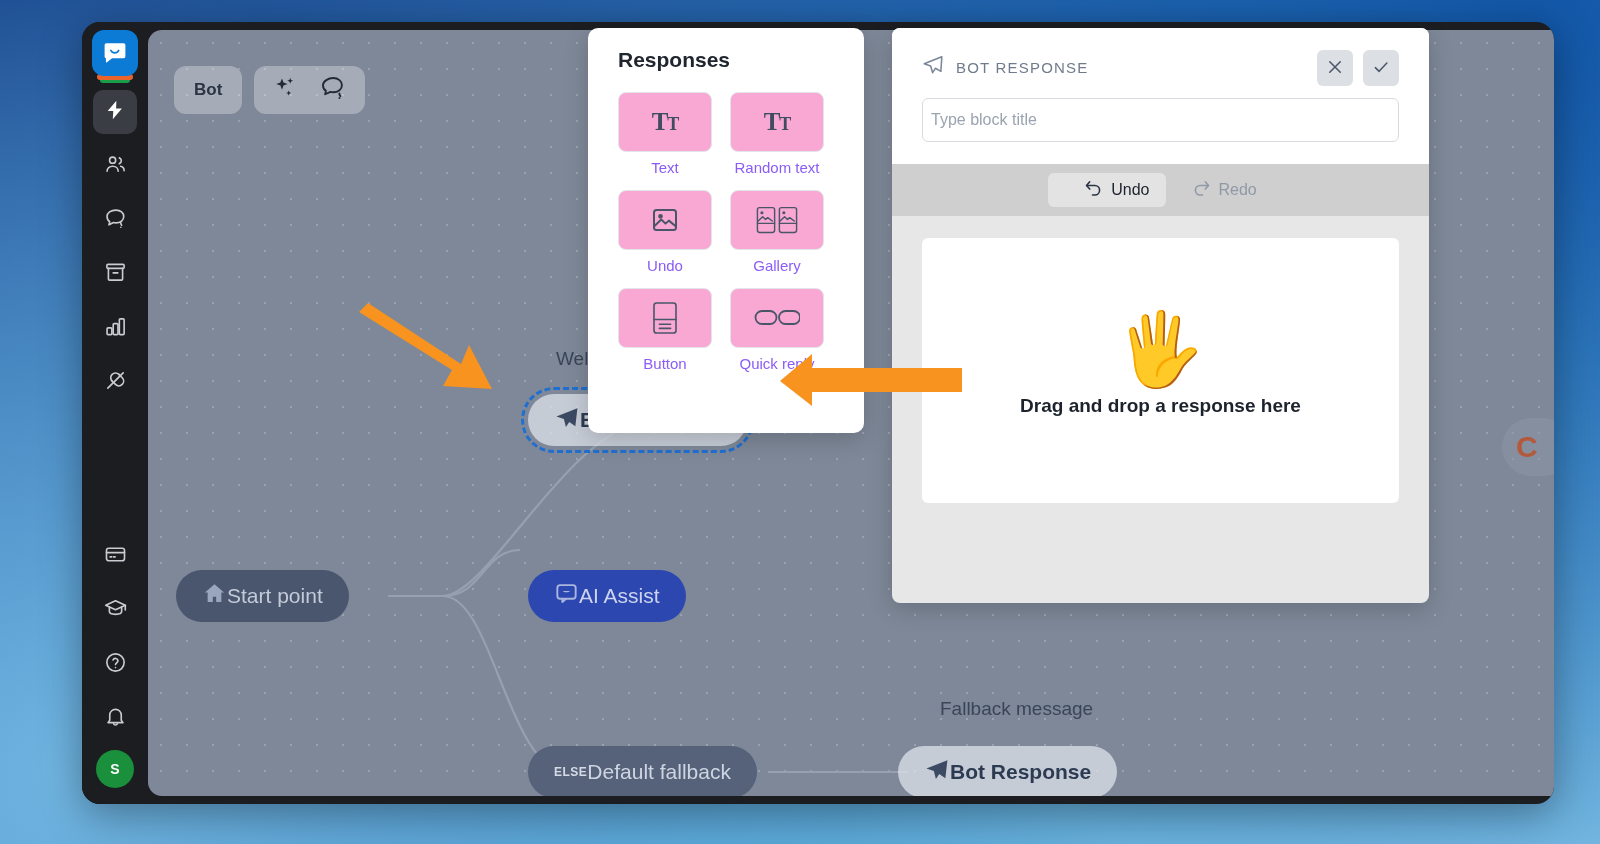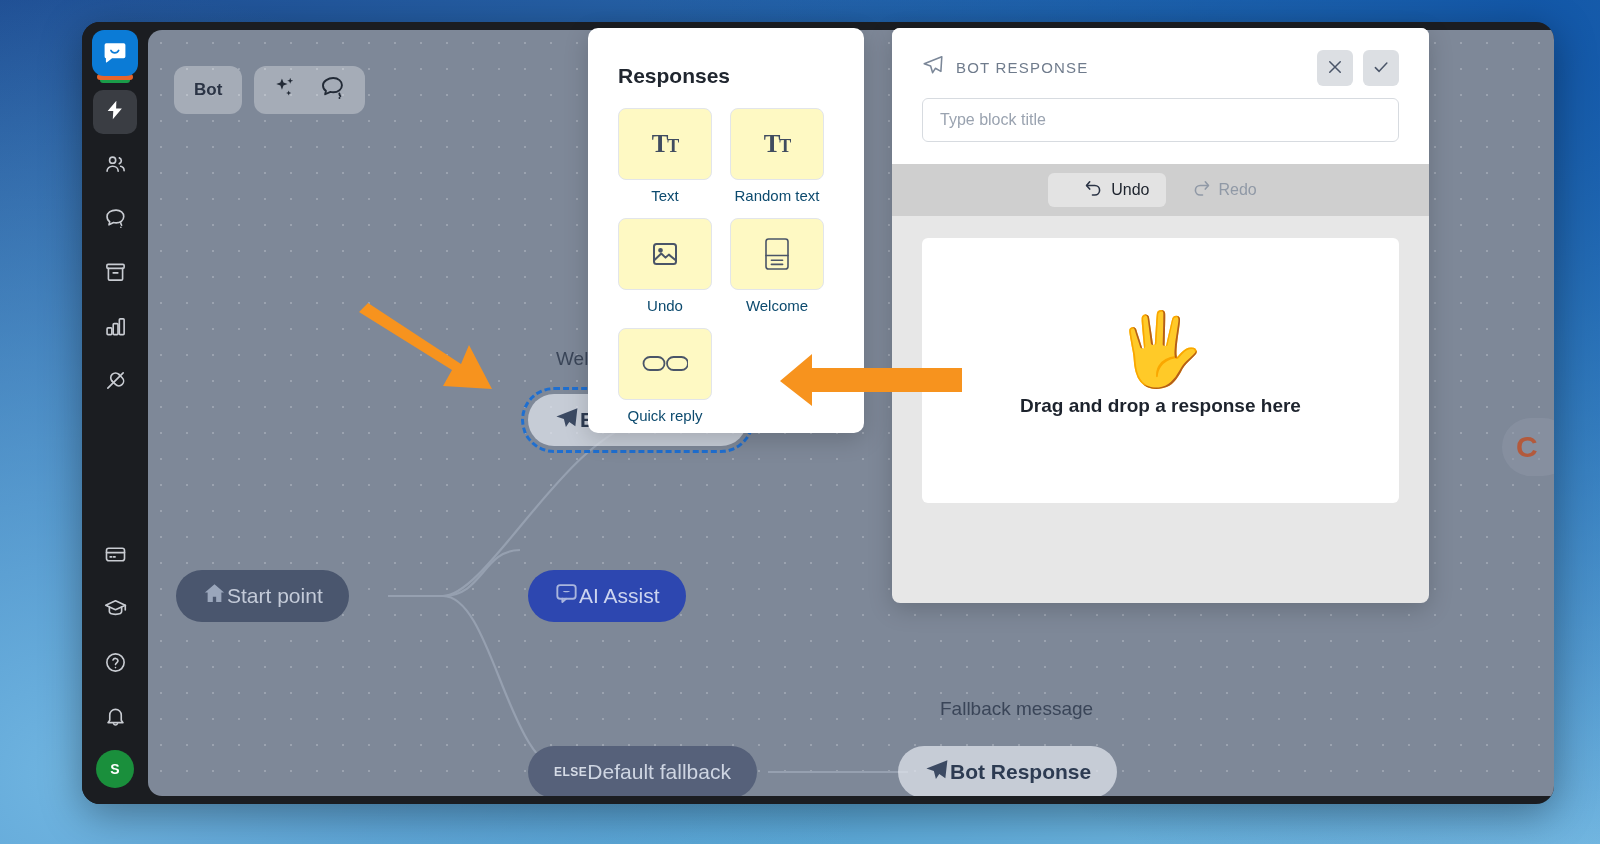--- a/index.html
+++ b/index.html
@@ -138,35 +138,35 @@
   }
 
   
   .responses-panel {
     position: absolute;
     left: 588px; top: 28px;
     width: 276px; height: 405px;
     background: #fff;
     border-radius: 10px;
     box-shadow: 0 6px 24px rgba(0,0,0,.18);
-    padding: 36px 30px;
+    padding: 20px 30px;
     z-index: 5;
   }
   .responses-title { font-size: 21px; font-weight: bold; color: #20262f; margin-bottom: 20px; }
   .resp-grid { display: grid; grid-template-columns: repeat(2, 94px); gap: 14px 18px; }
   .resp-cell { display: flex; flex-direction: column; align-items: center; cursor: pointer; }
   .resp-tile {
-    width: 94px; height: 72px;
+    width: 94px; height: 60px;
     border: 1px solid #e2e5ea;
     border-radius: 8px;
     display: flex; align-items: center; justify-content: center;
     color: #4a5568;
-    background: #fef9c3;
-  }
-  .resp-name { margin-top: 7px; font-size: 15px; color: #0c4a6e; }
+    background: #f9a8d4;
+  }
+  .resp-name { margin-top: 7px; font-size: 15px; color: #8b5cf6; }
   .tt-glyph { font-family: "Liberation Serif", serif; font-weight: bold; font-size: 25px; color: #404c60; letter-spacing: -1px; }
   .tt-glyph small { font-size: 18px; }
 
   
   .editor-panel {
     position: absolute;
     left: 892px; top: 28px;
     width: 537px; height: 575px;
     background: #e7e7e7;
     border-radius: 8px;
@@ -182,21 +182,21 @@
   .head-btn {
     width: 36px; height: 36px; border-radius: 6px;
     background: #dcdfe3; border: none;
     display: flex; align-items: center; justify-content: center;
     color: #4a5568; cursor: pointer;
   }
   .title-input {
     margin-top: 18px;
     width: 100%; height: 44px;
     border: 1px solid #d7dbe0; border-radius: 6px;
-    padding: 0 17px;
+    padding: 0 8px;
     font-size: 16px; color: #2b3445;
     font-family: "Liberation Sans", sans-serif;
     background: #fff;
   }
   .title-input::placeholder { color: #9aa3b0; }
   .undo-bar {
     background: #cfcfcf; height: 52px;
     display: flex; align-items: center; justify-content: center; gap: 10px;
   }
   .undo-btn {
@@ -444,30 +444,45 @@
       <div class="resp-tile">
         <svg width="30" height="30" viewBox="0 0 24 24" fill="none" stroke="#4a5568" stroke-width="1.6" stroke-linecap="round" stroke-linejoin="round">
           <rect x="3.2" y="4" width="17.6" height="16" rx="2"></rect>
           <circle cx="8.4" cy="9" r="1.1" fill="#4a5568"></circle>
           <path d="M3.6 16.8 9 11.6l3.4 3.3 2.7-2.4 5.2 4.3"></path>
         </svg>
       </div>
       <div class="resp-name">Undo</div>
     </div>
 
+    <div class="resp-cell">
+      <div class="resp-tile">
+        <svg width="42" height="30" viewBox="0 0 44 30" fill="none" stroke="#4a5568" stroke-width="1.5" stroke-linecap="round" stroke-linejoin="round">
+          <rect x="1.5" y="2" width="18" height="26" rx="2.2"></rect>
+          <circle cx="6.2" cy="7.4" r=".9" fill="#4a5568"></circle>
+          <path d="M2.2 16 7 11.6l3 2.9 2.3-2 4.8 3.5"></path>
+          <path d="M1.5 18.5h18"></path>
+          <rect x="24.5" y="2" width="18" height="26" rx="2.2"></rect>
+          <circle cx="29.2" cy="7.4" r=".9" fill="#4a5568"></circle>
+          <path d="M25.2 16 30 11.6l3 2.9 2.3-2 4.8 3.5"></path>
+          <path d="M24.5 18.5h18"></path>
+        </svg>
+      </div>
+      <div class="resp-name">Gallery</div>
+    </div>
 
     <div class="resp-cell">
       <div class="resp-tile">
         <svg width="26" height="34" viewBox="0 0 26 34" fill="none" stroke="#4a5568" stroke-width="1.6" stroke-linecap="round" stroke-linejoin="round">
           <rect x="2" y="2" width="22" height="30" rx="2.6"></rect>
           <path d="M2 18.5h22"></path>
           <path d="M7.4 23.2h11.2M7.4 27.4h11.2"></path>
         </svg>
       </div>
-      <div class="resp-name">Welcome</div>
+      <div class="resp-name">Button</div>
     </div>
 
     <div class="resp-cell">
       <div class="resp-tile">
         <svg width="46" height="22" viewBox="0 0 46 22" fill="none" stroke="#4a5568" stroke-width="1.8" stroke-linecap="round">
           <rect x="1.5" y="4" width="21" height="13" rx="6.5"></rect>
           <rect x="25" y="4" width="21" height="13" rx="6.5"></rect>
         </svg>
       </div>
       <div class="resp-name">Quick reply</div>

